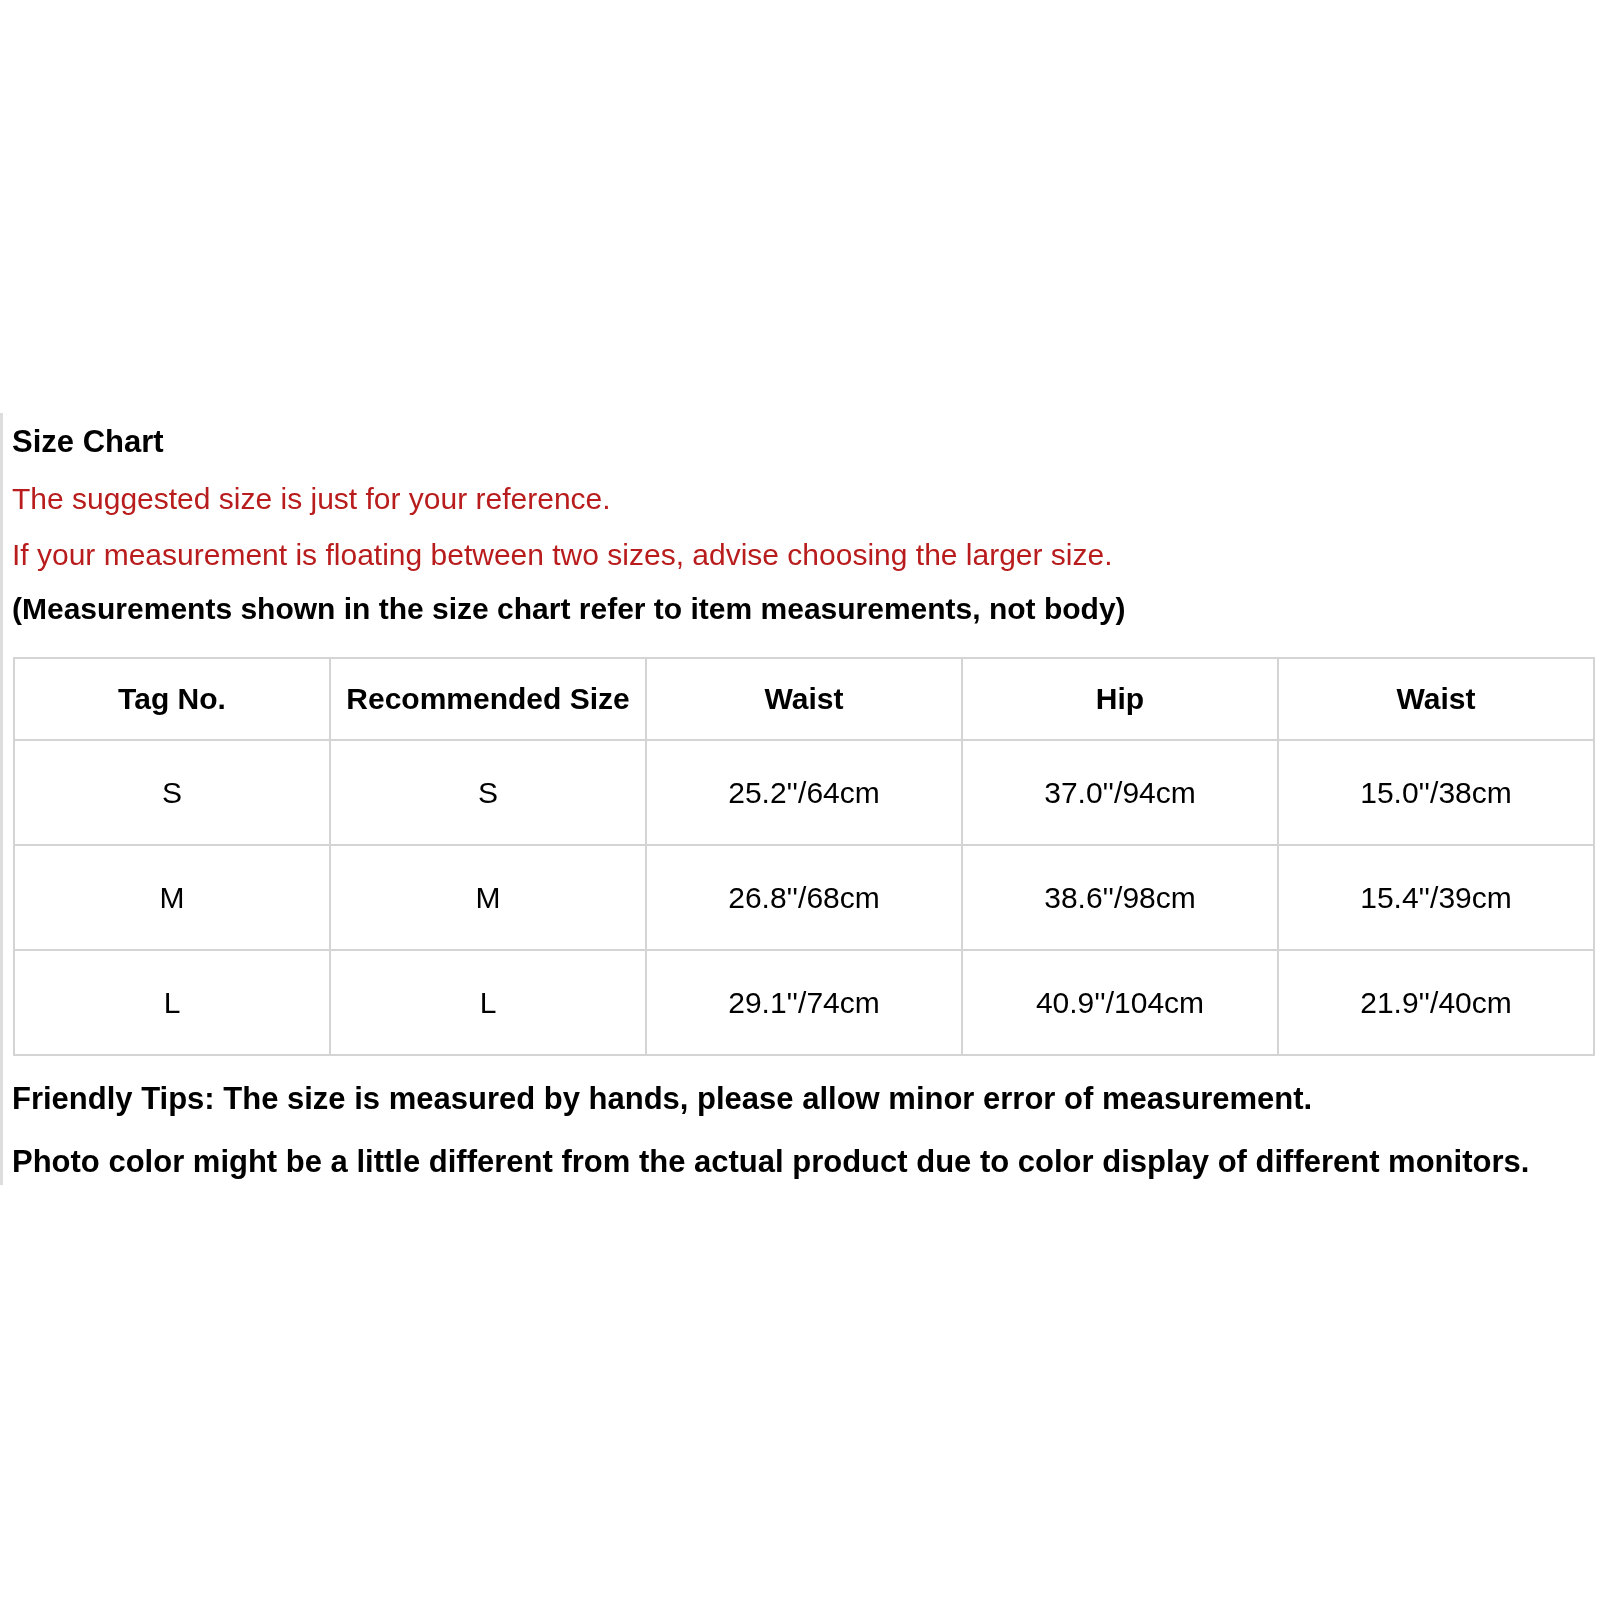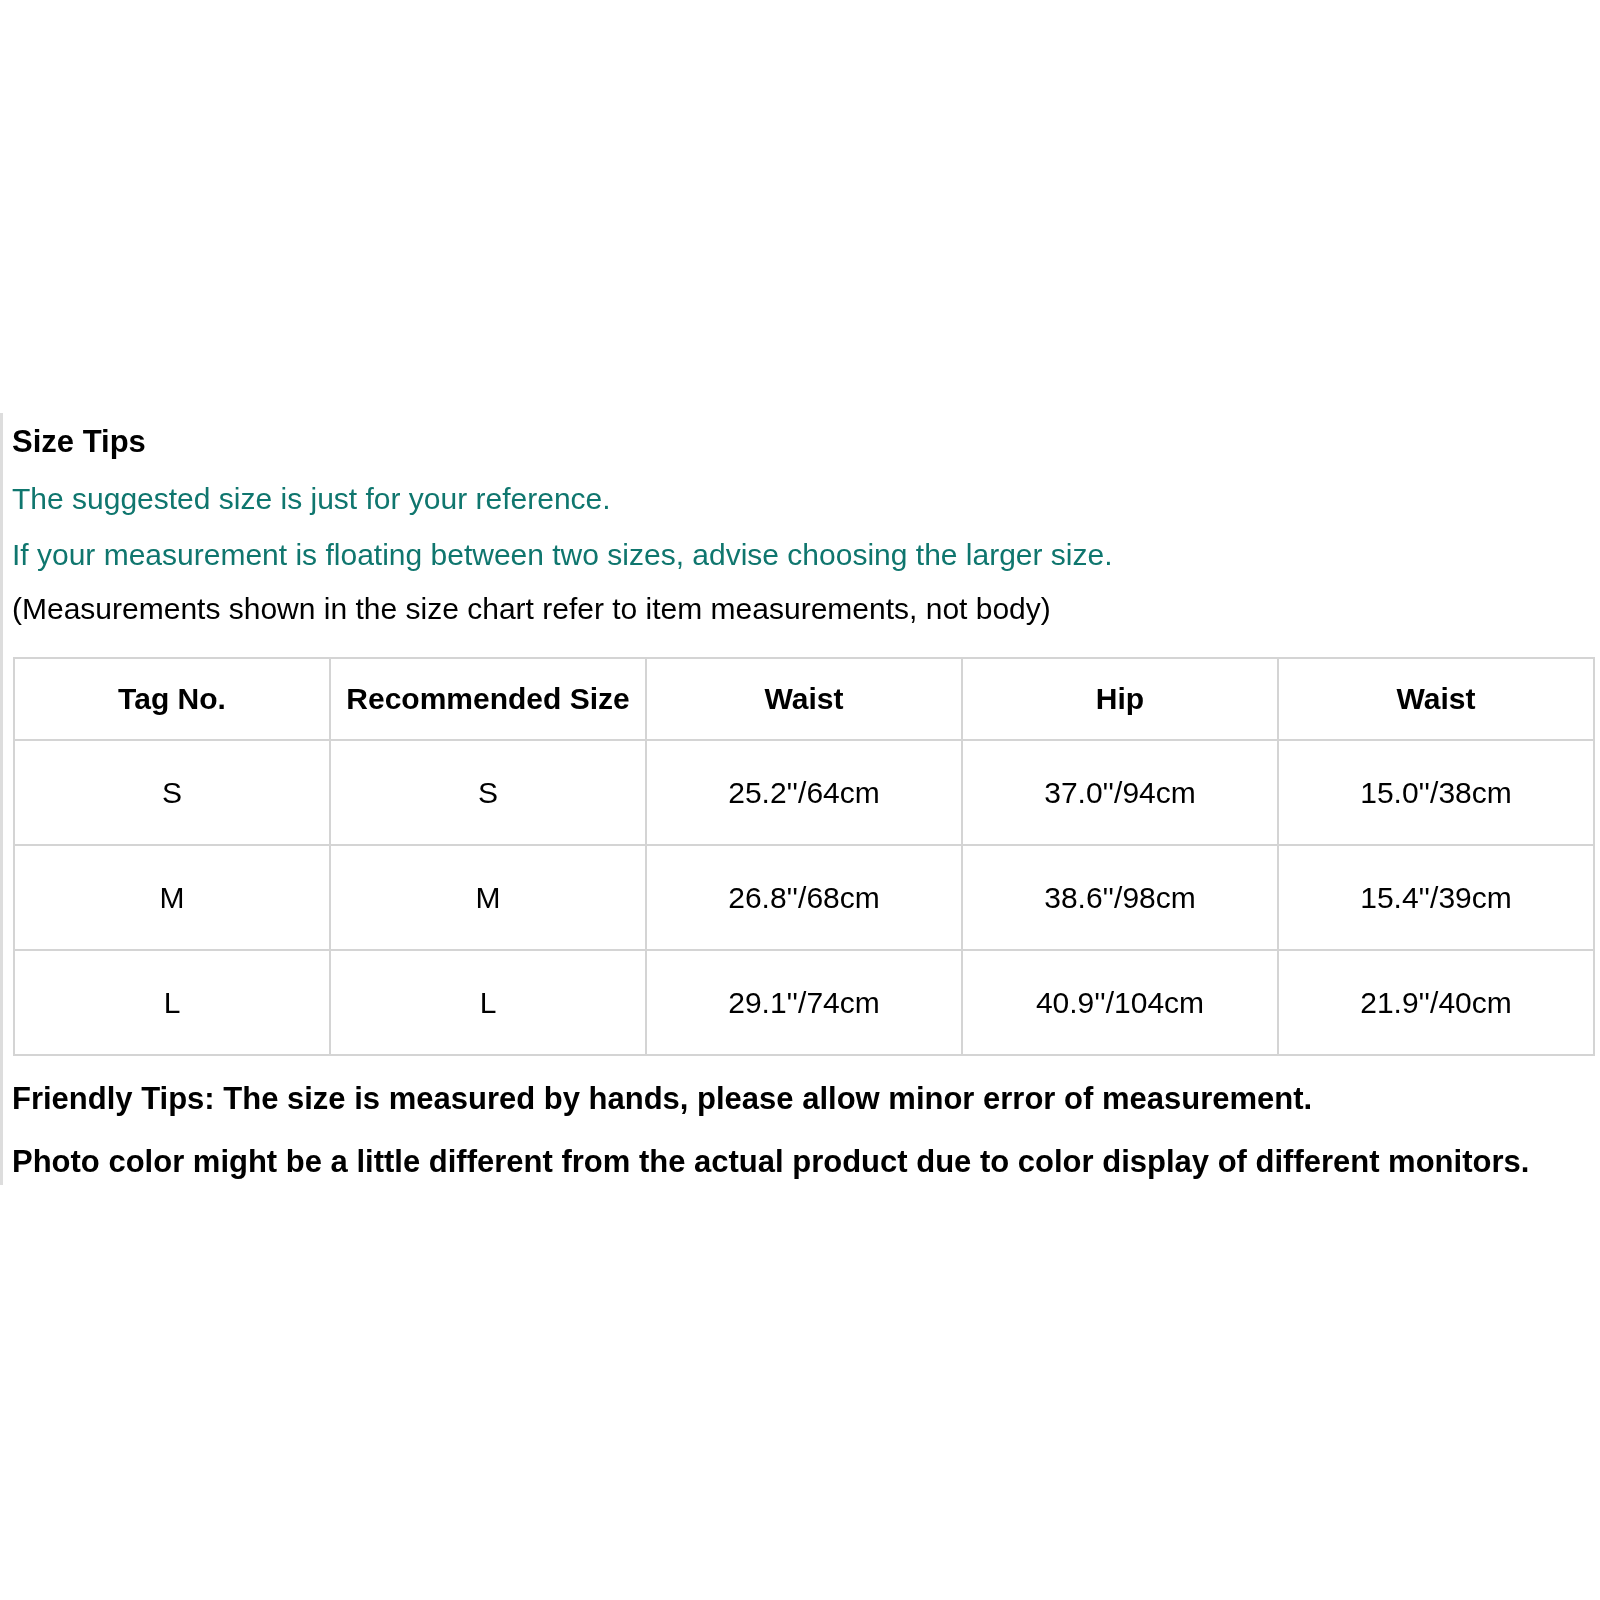--- a/index.html
+++ b/index.html
@@ -24,27 +24,27 @@
   }
   .page-title {
     font-size: 31px;
     font-weight: bold;
     margin: 12px 0 0 3px;
     line-height: 1.1;
   }
   .red-note {
     font-size: 30px;
     font-weight: normal;
-    color: #0f766e;
+    color: #b91c1c;
     margin: 23px 0 0 3px;
     line-height: 1.1;
   }
   .bold-note {
     font-size: 30px;
-    font-weight: normal;
+    font-weight: bold;
     margin: 21px 0 0 3px;
     line-height: 1.1;
   }
   table.size-table {
     border-collapse: collapse;
     margin: 32px 0 0 4px;
     width: 1582px;
     table-layout: fixed;
   }
   table.size-table th,
@@ -71,21 +71,21 @@
   }
   .tip-line:last-child {
     margin-top: 27px;
   }
 </style>
 </head>
 <body>
 
 <div class="content">
 
-  <div class="page-title">Size Tips</div>
+  <div class="page-title">Size Chart</div>
 
   <div class="red-note">The suggested size is just for your reference.</div>
   <div class="red-note">If your measurement is floating between two sizes, advise choosing the larger size.</div>
 
   <div class="bold-note">(Measurements shown in the size chart refer to item measurements, not body)</div>
 
   <table class="size-table">
     <thead>
       <tr>
         <th>Tag No.</th>

